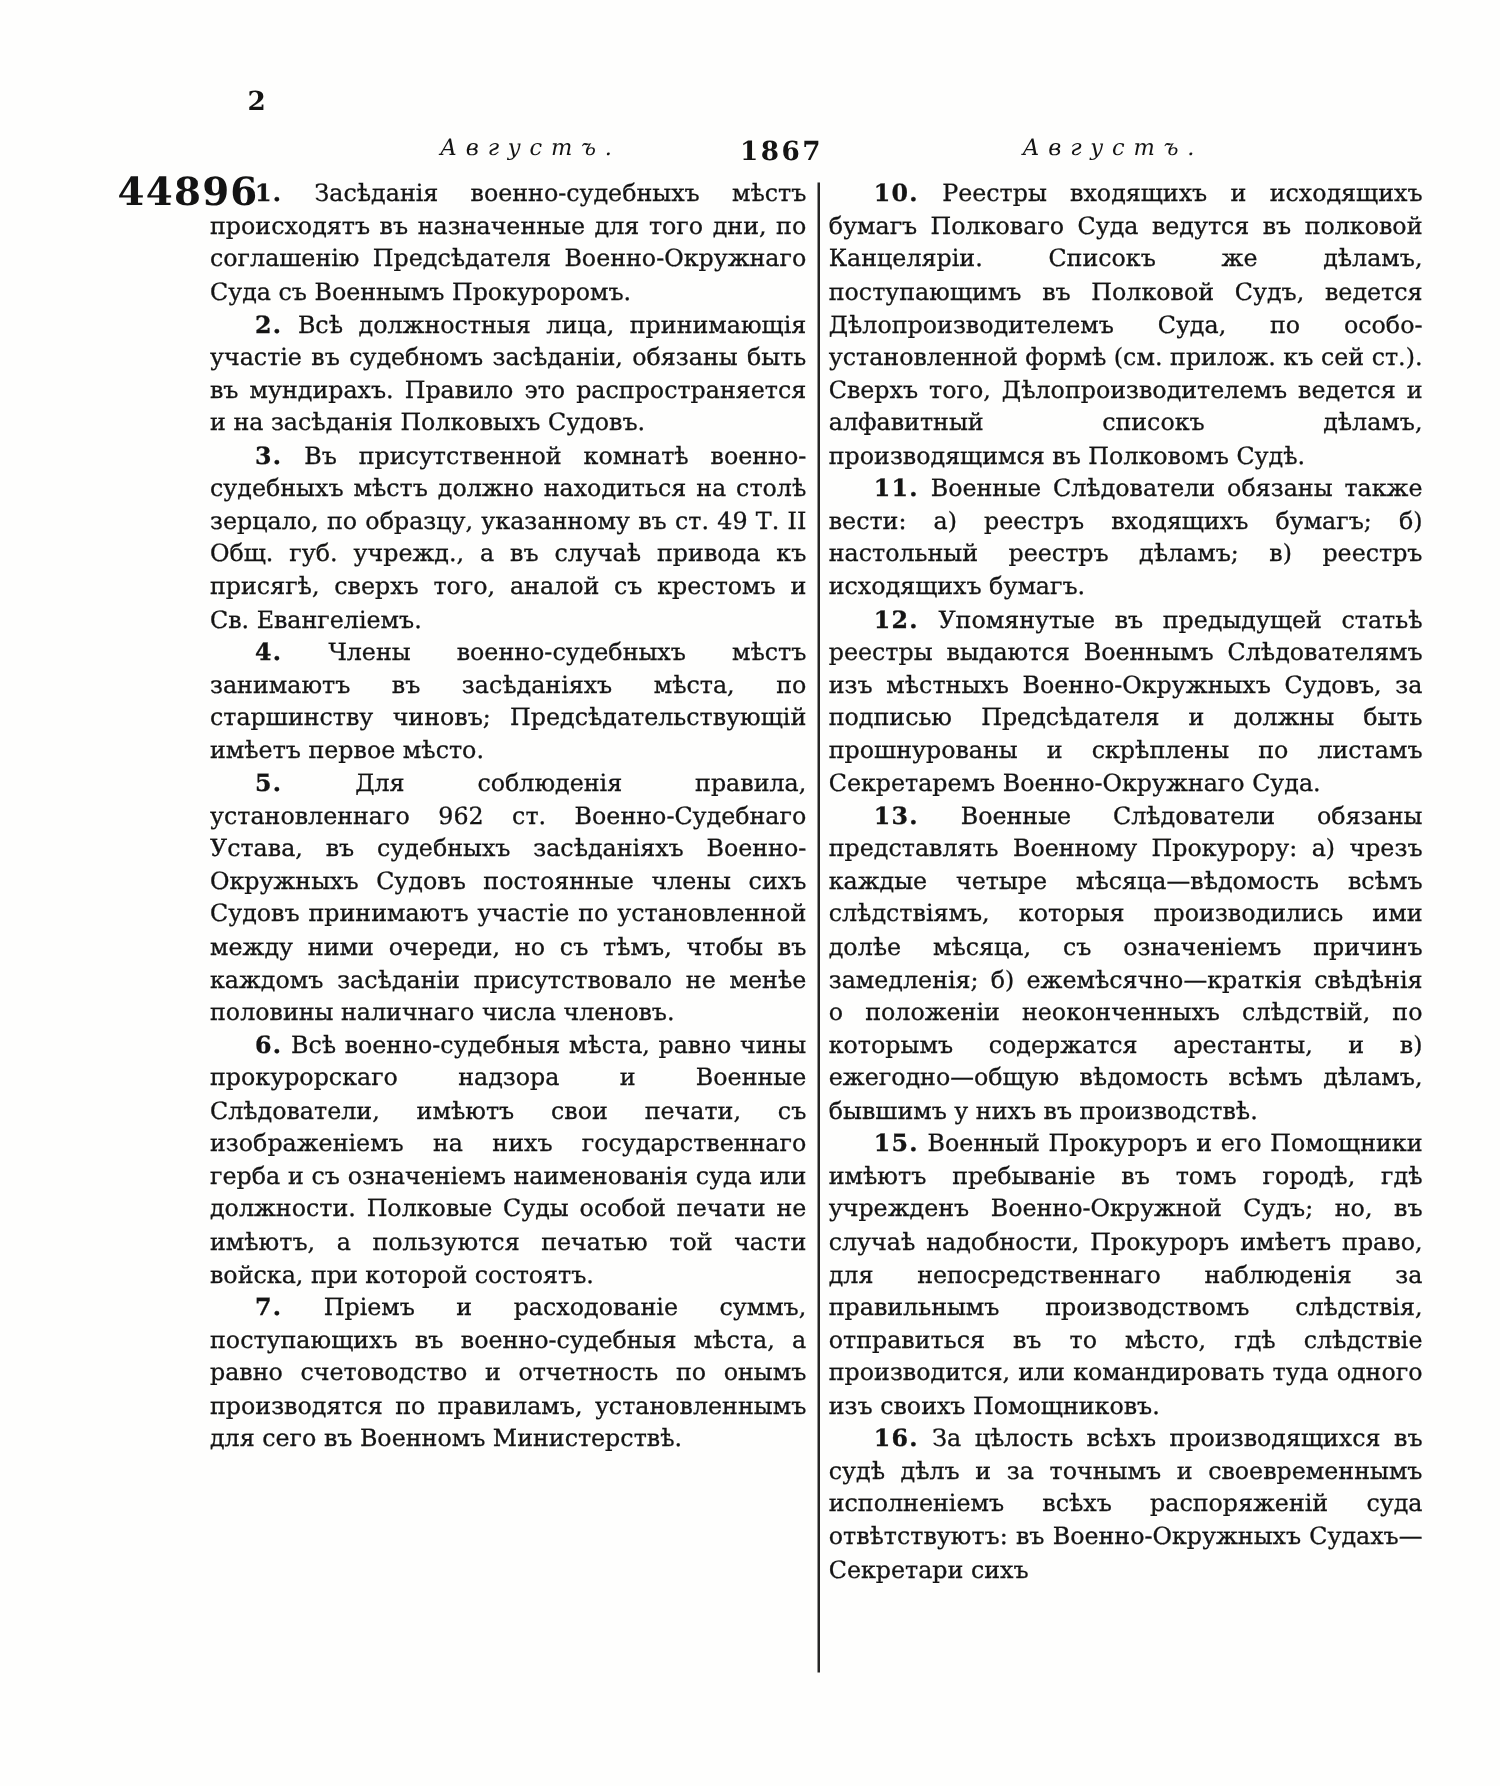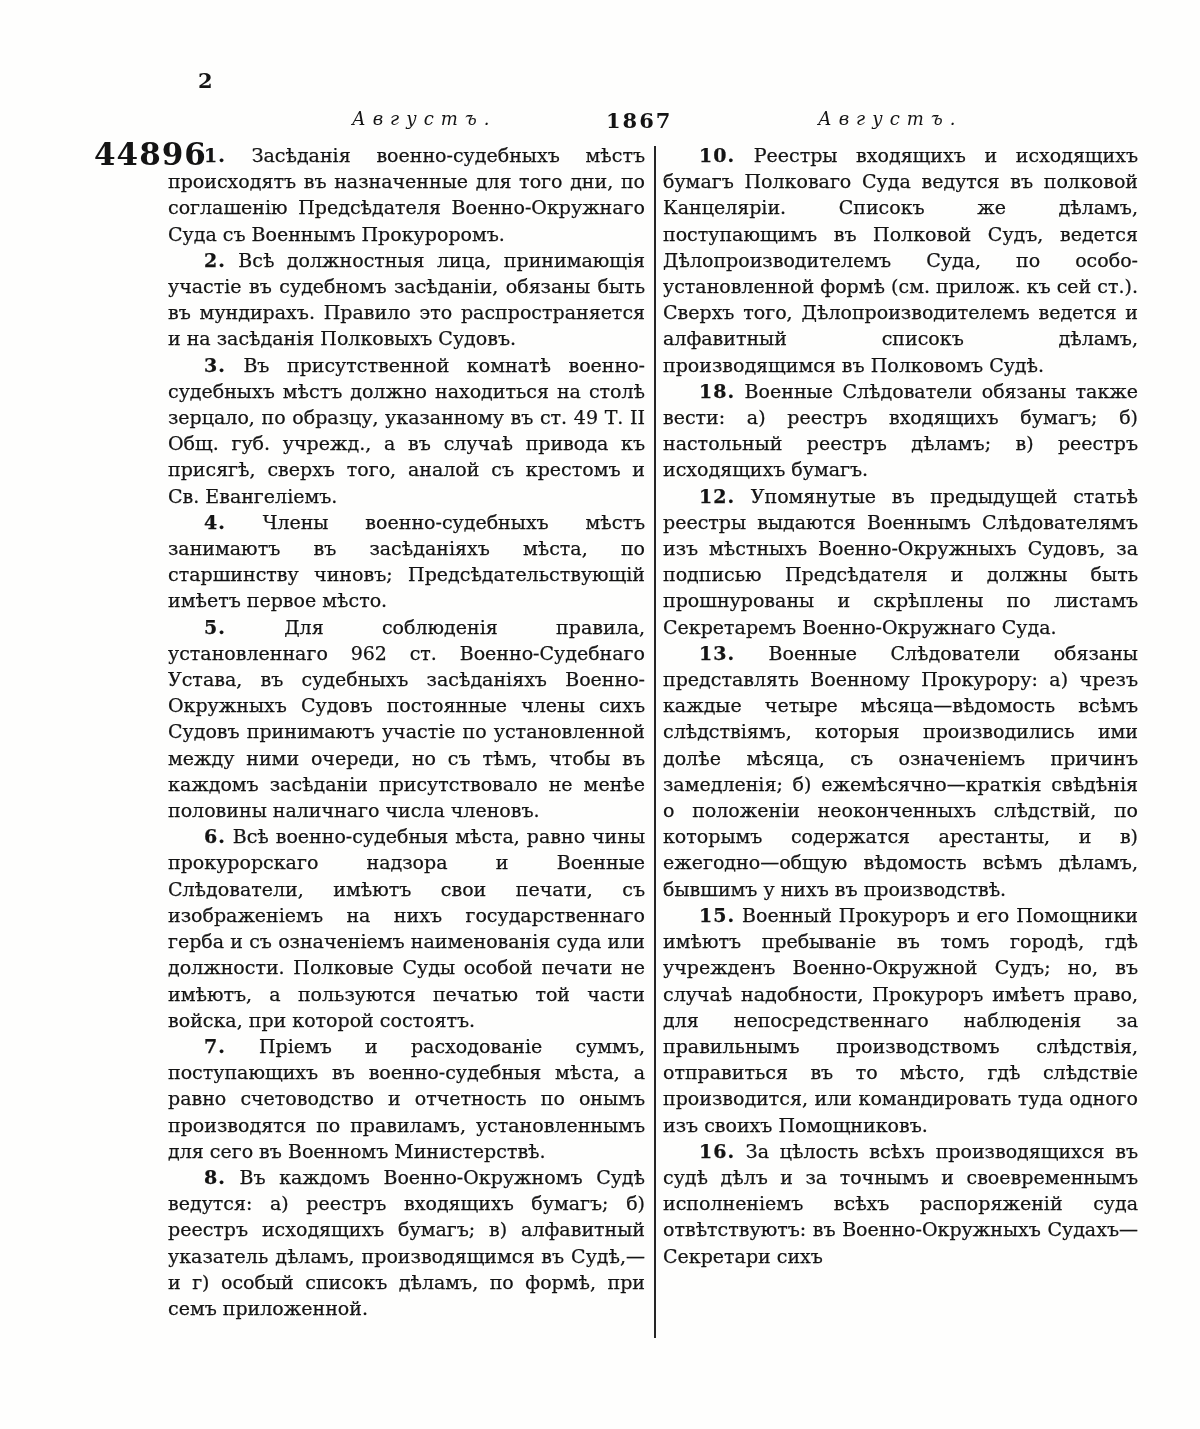--- a/index.html
+++ b/index.html
@@ -27,21 +27,21 @@
     position:absolute; top:68px; left:198px;
     font-size:21px; font-weight:bold;
   }
   .date-row { position:absolute; top:108px; left:0; width:100%; height:30px; }
   .month-left, .month-right {
     position:absolute; font-style:italic; font-size:18px;
     letter-spacing:7px;
   }
   .month-left { left:352px; }
   .month-right { left:818px; }
-  .year { position:absolute; left:592px; font-size:21px; font-weight:bold; letter-spacing:2px;margin-left:14px; }
+  .year { position:absolute; left:592px; font-size:21px; font-weight:bold; letter-spacing:2px; }
   .act-number {
     position:absolute; top:136px; left:94px;
     font-size:31px; font-weight:bold; letter-spacing:1px;
   }
   
   .columns {
     position:absolute; top:142px; left:168px; right:62px;
     display:flex;
   }
   .col { width:478px; }
@@ -91,31 +91,30 @@
 
     <section class="col left">
 
       <p class="para"><span class="pnum">1.</span> <span>Засѣданія военно-судебныхъ мѣстъ происходятъ въ назначенные для того дни, по соглашенію Предсѣдателя Военно-Окружнаго Суда съ Военнымъ Прокуроромъ.</span></p>
       <p class="para"><span class="pnum">2.</span> <span>Всѣ должностныя лица, принимающія участіе въ судебномъ засѣданіи, обязаны быть въ мундирахъ. Правило это распространяется и на засѣданія Полковыхъ Судовъ.</span></p>
       <p class="para"><span class="pnum">3.</span> <span>Въ присутственной комнатѣ военно-судебныхъ мѣстъ должно находиться на столѣ зерцало, по образцу, указанному въ ст. 49 Т. II Общ. губ. учрежд., а въ случаѣ привода къ присягѣ, сверхъ того, аналой съ крестомъ и Св. Евангеліемъ.</span></p>
       <p class="para"><span class="pnum">4.</span> <span>Члены военно-судебныхъ мѣстъ занимаютъ въ засѣданіяхъ мѣста, по старшинству чиновъ; Предсѣдательствующій имѣетъ первое мѣсто.</span></p>
       <p class="para"><span class="pnum">5.</span> <span>Для соблюденія правила, установленнаго 962 ст. Военно-Судебнаго Устава, въ судебныхъ засѣданіяхъ Военно-Окружныхъ Судовъ постоянные члены сихъ Судовъ принимаютъ участіе по установленной между ними очереди, но съ тѣмъ, чтобы въ каждомъ засѣданіи присутствовало не менѣе половины наличнаго числа членовъ.</span></p>
       <p class="para"><span class="pnum">6.</span> <span>Всѣ военно-судебныя мѣста, равно чины прокурорскаго надзора и Военные Слѣдователи, имѣютъ свои печати, съ изображеніемъ на нихъ государственнаго герба и съ означеніемъ наименованія суда или должности. Полковые Суды особой печати не имѣютъ, а пользуются печатью той части войска, при которой состоятъ.</span></p>
       <p class="para"><span class="pnum">7.</span> <span>Пріемъ и расходованіе суммъ, поступающихъ въ военно-судебныя мѣста, а равно счетоводство и отчетность по онымъ производятся по правиламъ, установленнымъ для сего въ Военномъ Министерствѣ.</span></p>
-      <p class="para"><span class="pnum">8.</span> <span>Въ каждомъ Военно-Окружномъ Судѣ ведутся: а) реестръ входящихъ бумагъ; б) реестръ исходящихъ бумагъ; в) алфавитный указатель дѣламъ, производящимся въ Судѣ,—и г) особый списокъ дѣламъ, по формѣ, при семъ приложенной.</span></p>
     </section>
 
     <div class="divider-gap">
       <div class="column-divider"></div>
     </div>
 
     <section class="col right">
 
       <p class="para"><span class="pnum">10.</span> <span>Реестры входящихъ и исходящихъ бумагъ Полковаго Суда ведутся въ полковой Канцеляріи. Списокъ же дѣламъ, поступающимъ въ Полковой Судъ, ведется Дѣлопроизводителемъ Суда, по особо-установленной формѣ (см. прилож. къ сей ст.). Сверхъ того, Дѣлопроизводителемъ ведется и алфавитный списокъ дѣламъ, производящимся въ Полковомъ Судѣ.</span></p>
-      <p class="para"><span class="pnum">18.</span> <span>Военные Слѣдователи обязаны также вести: а) реестръ входящихъ бумагъ; б) настольный реестръ дѣламъ; в) реестръ исходящихъ бумагъ.</span></p>
+      <p class="para"><span class="pnum">11.</span> <span>Военные Слѣдователи обязаны также вести: а) реестръ входящихъ бумагъ; б) настольный реестръ дѣламъ; в) реестръ исходящихъ бумагъ.</span></p>
       <p class="para"><span class="pnum">12.</span> <span>Упомянутые въ предыдущей статьѣ реестры выдаются Военнымъ Слѣдователямъ изъ мѣстныхъ Военно-Окружныхъ Судовъ, за подписью Предсѣдателя и должны быть прошнурованы и скрѣплены по листамъ Секретаремъ Военно-Окружнаго Суда.</span></p>
       <p class="para"><span class="pnum">13.</span> <span>Военные Слѣдователи обязаны представлять Военному Прокурору: а) чрезъ каждые четыре мѣсяца—вѣдомость всѣмъ слѣдствіямъ, которыя производились ими долѣе мѣсяца, съ означеніемъ причинъ замедленія; б) ежемѣсячно—краткія свѣдѣнія о положеніи неоконченныхъ слѣдствій, по которымъ содержатся арестанты, и в) ежегодно—общую вѣдомость всѣмъ дѣламъ, бывшимъ у нихъ въ производствѣ.</span></p>
       <p class="para"><span class="pnum">15.</span> <span>Военный Прокуроръ и его Помощники имѣютъ пребываніе въ томъ городѣ, гдѣ учрежденъ Военно-Окружной Судъ; но, въ случаѣ надобности, Прокуроръ имѣетъ право, для непосредственнаго наблюденія за правильнымъ производствомъ слѣдствія, отправиться въ то мѣсто, гдѣ слѣдствіе производится, или командировать туда одного изъ своихъ Помощниковъ.</span></p>
       <p class="para"><span class="pnum">16.</span> <span>За цѣлость всѣхъ производящихся въ судѣ дѣлъ и за точнымъ и своевременнымъ исполненіемъ всѣхъ распоряженій суда отвѣтствуютъ: въ Военно-Окружныхъ Судахъ—Секретари сихъ</span></p>
     </section>
 
   </div>
 </div>
 
 </body></html>

